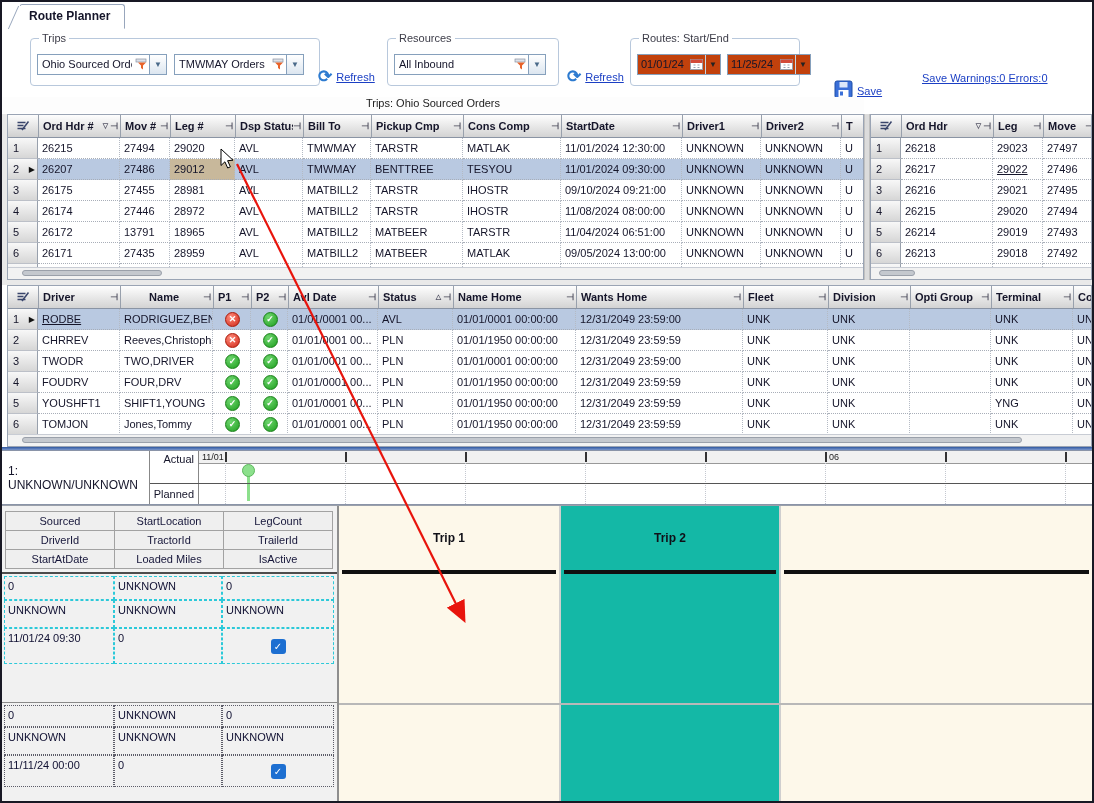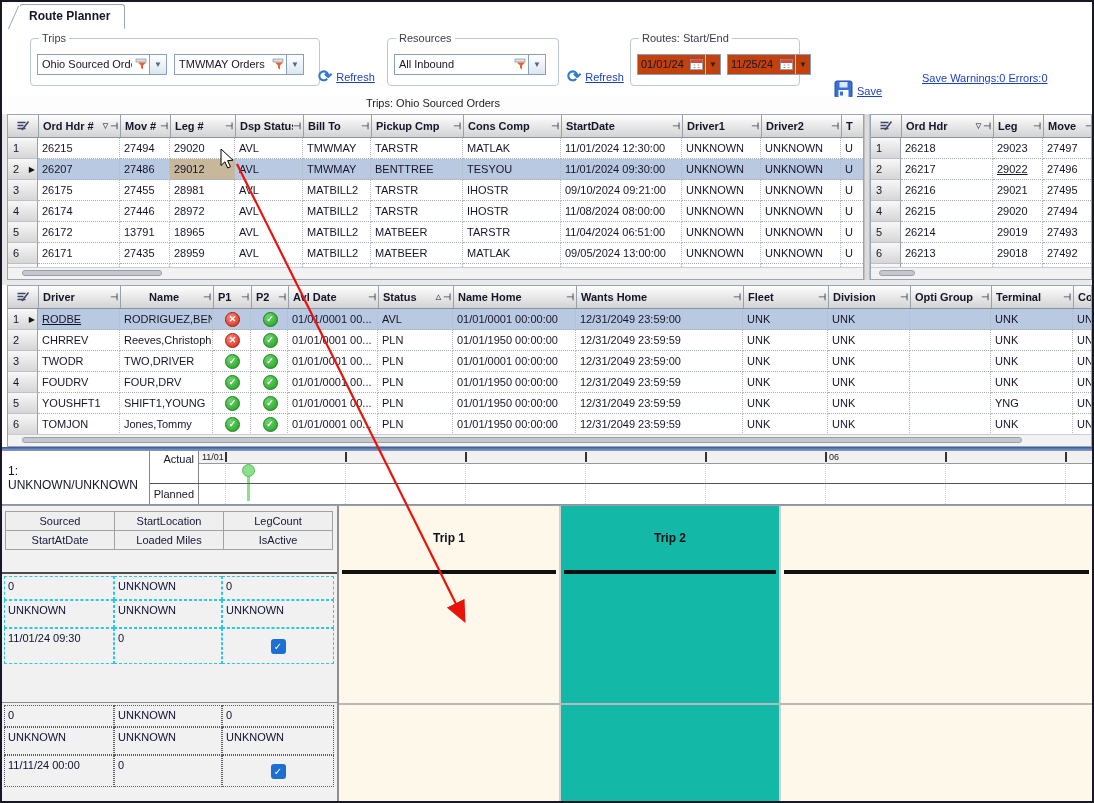--- a/index.html
+++ b/index.html
@@ -723,20 +723,25 @@
 
   <div class="bottom">
     <div class="bleft">
       <div class="ftable">
         <div class="frow">
           <div class="fcell">Sourced</div>
           <div class="fcell">StartLocation</div>
           <div class="fcell">LegCount</div>
         </div>
         <div class="frow">
+          <div class="fcell">DriverId</div>
+          <div class="fcell">TractorId</div>
+          <div class="fcell">TrailerId</div>
+        </div>
+        <div class="frow">
           <div class="fcell">StartAtDate</div>
           <div class="fcell">Loaded Miles</div>
           <div class="fcell">IsActive</div>
         </div>
       </div>
       <div class="blineA"></div>
       <div class="blineB"></div>
 
       <div class="card c1">
         <div class="crow">

